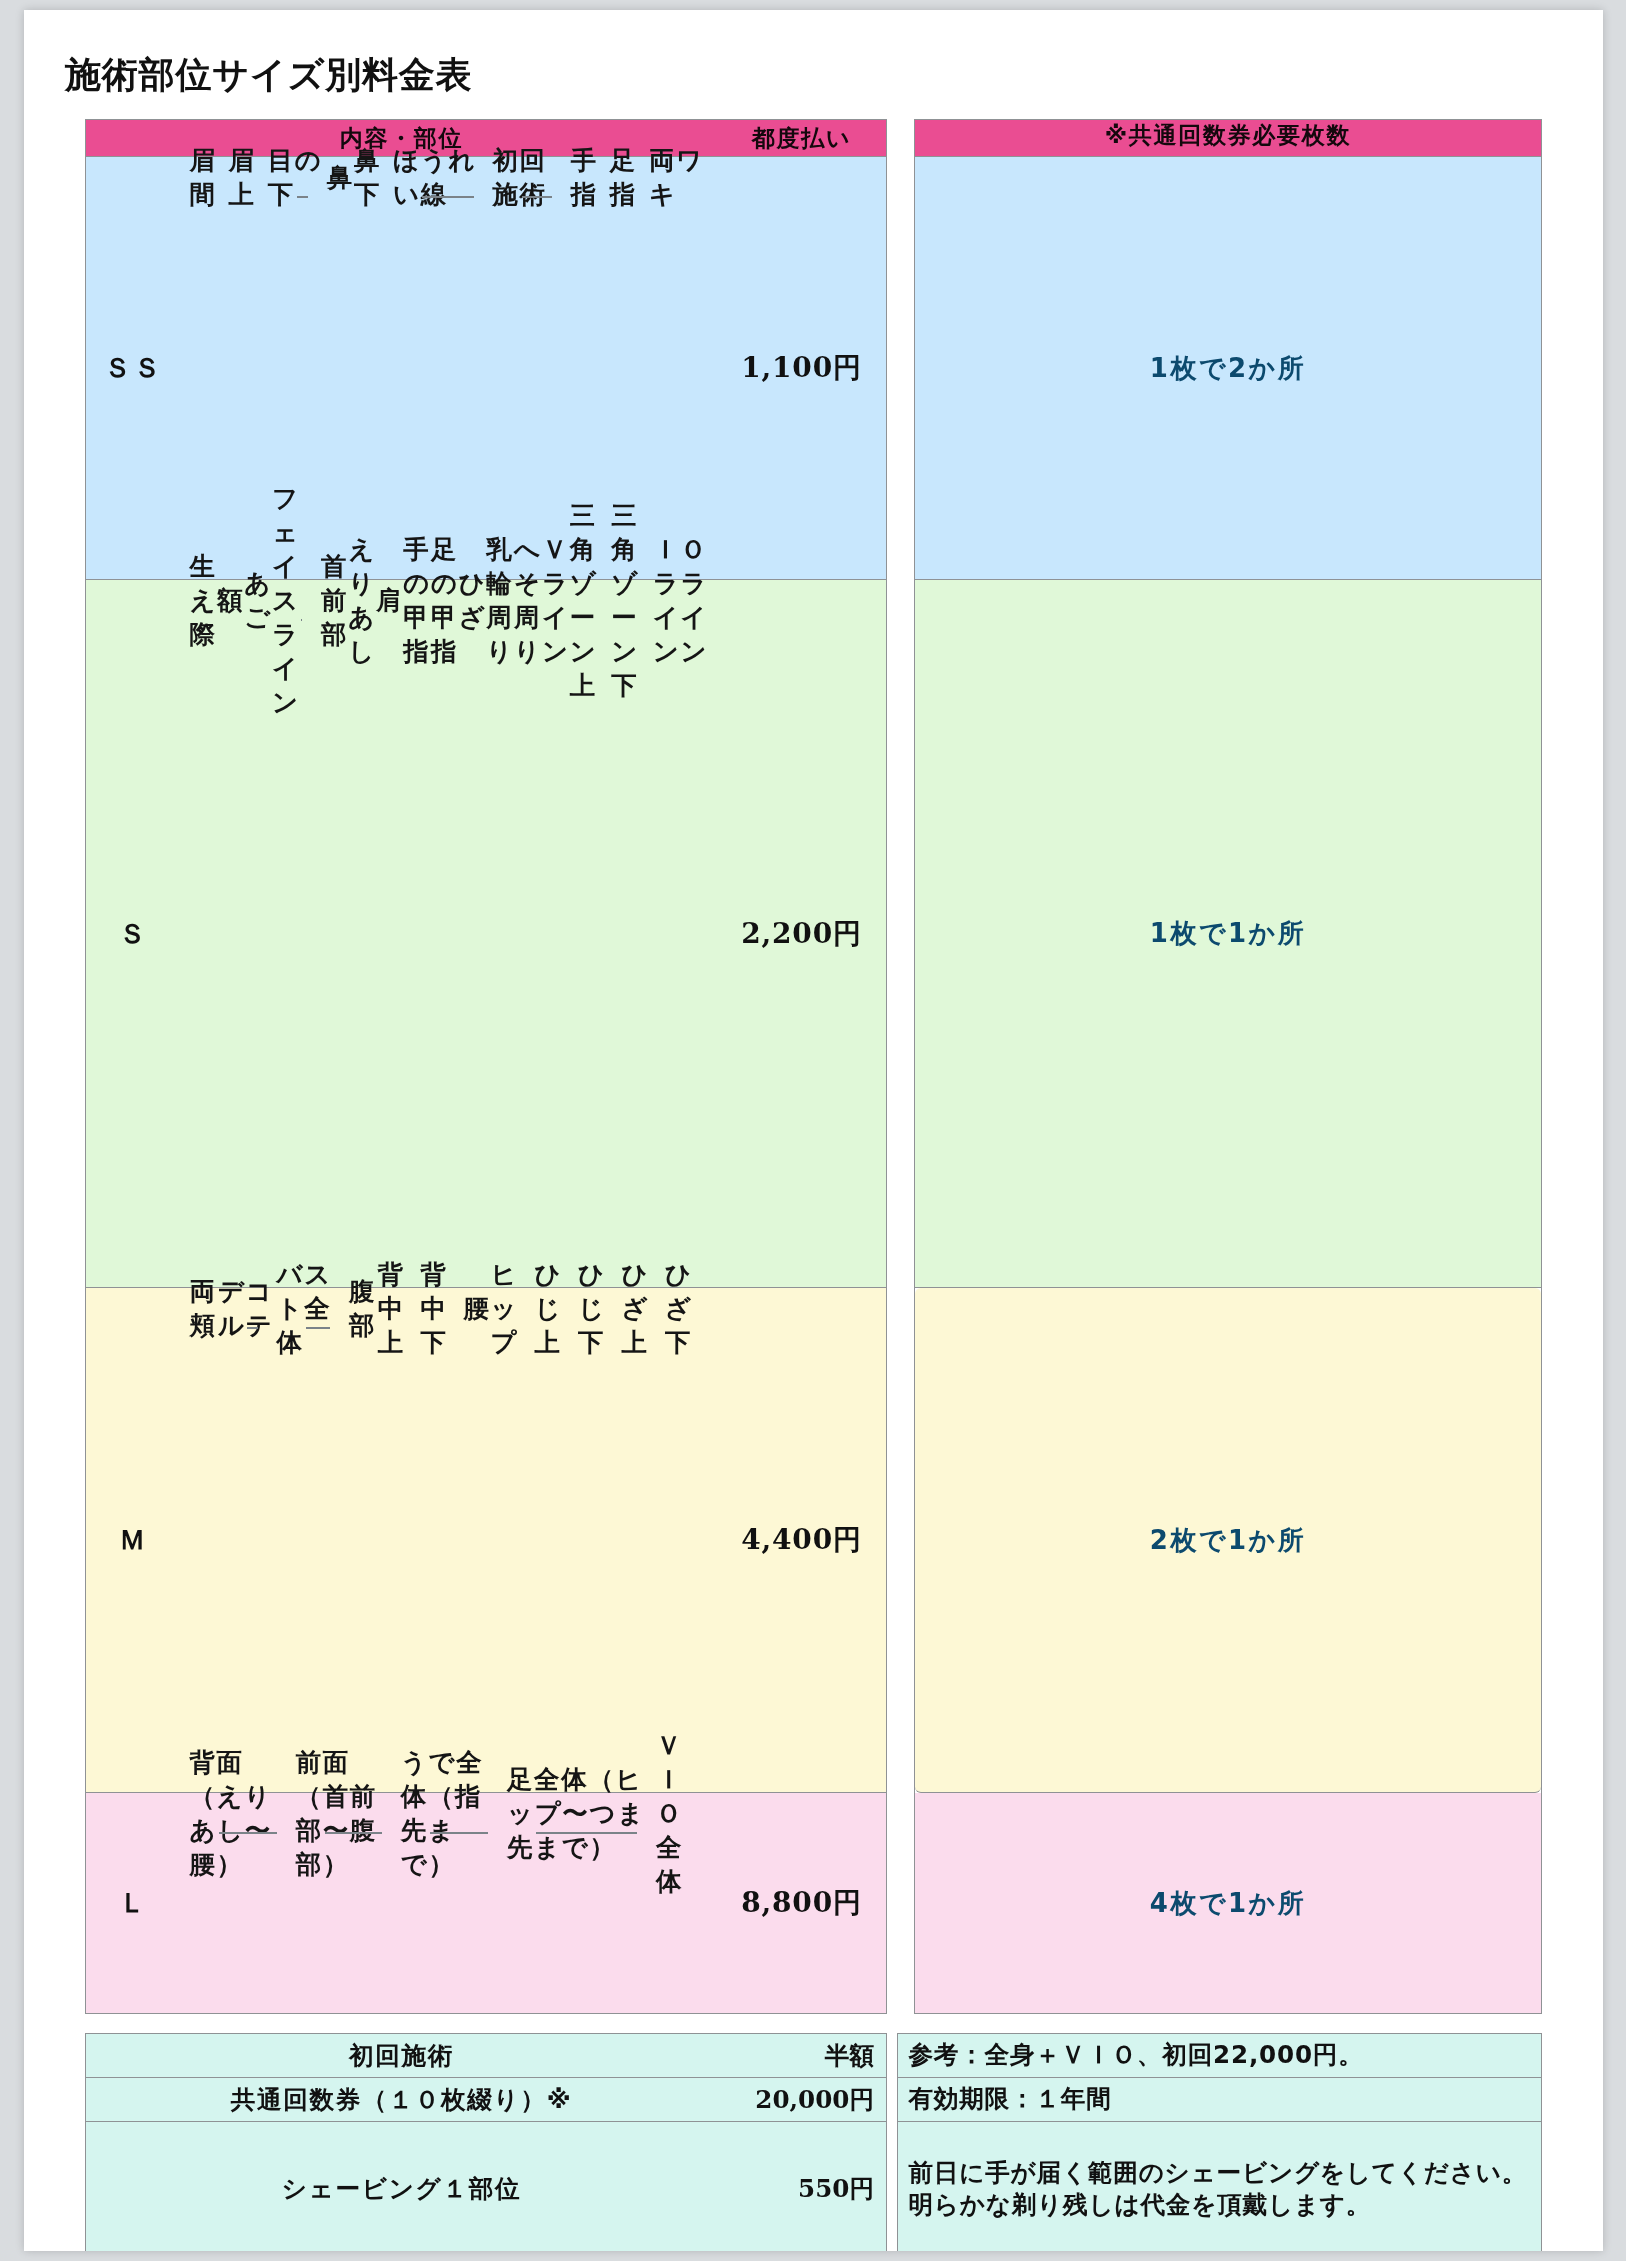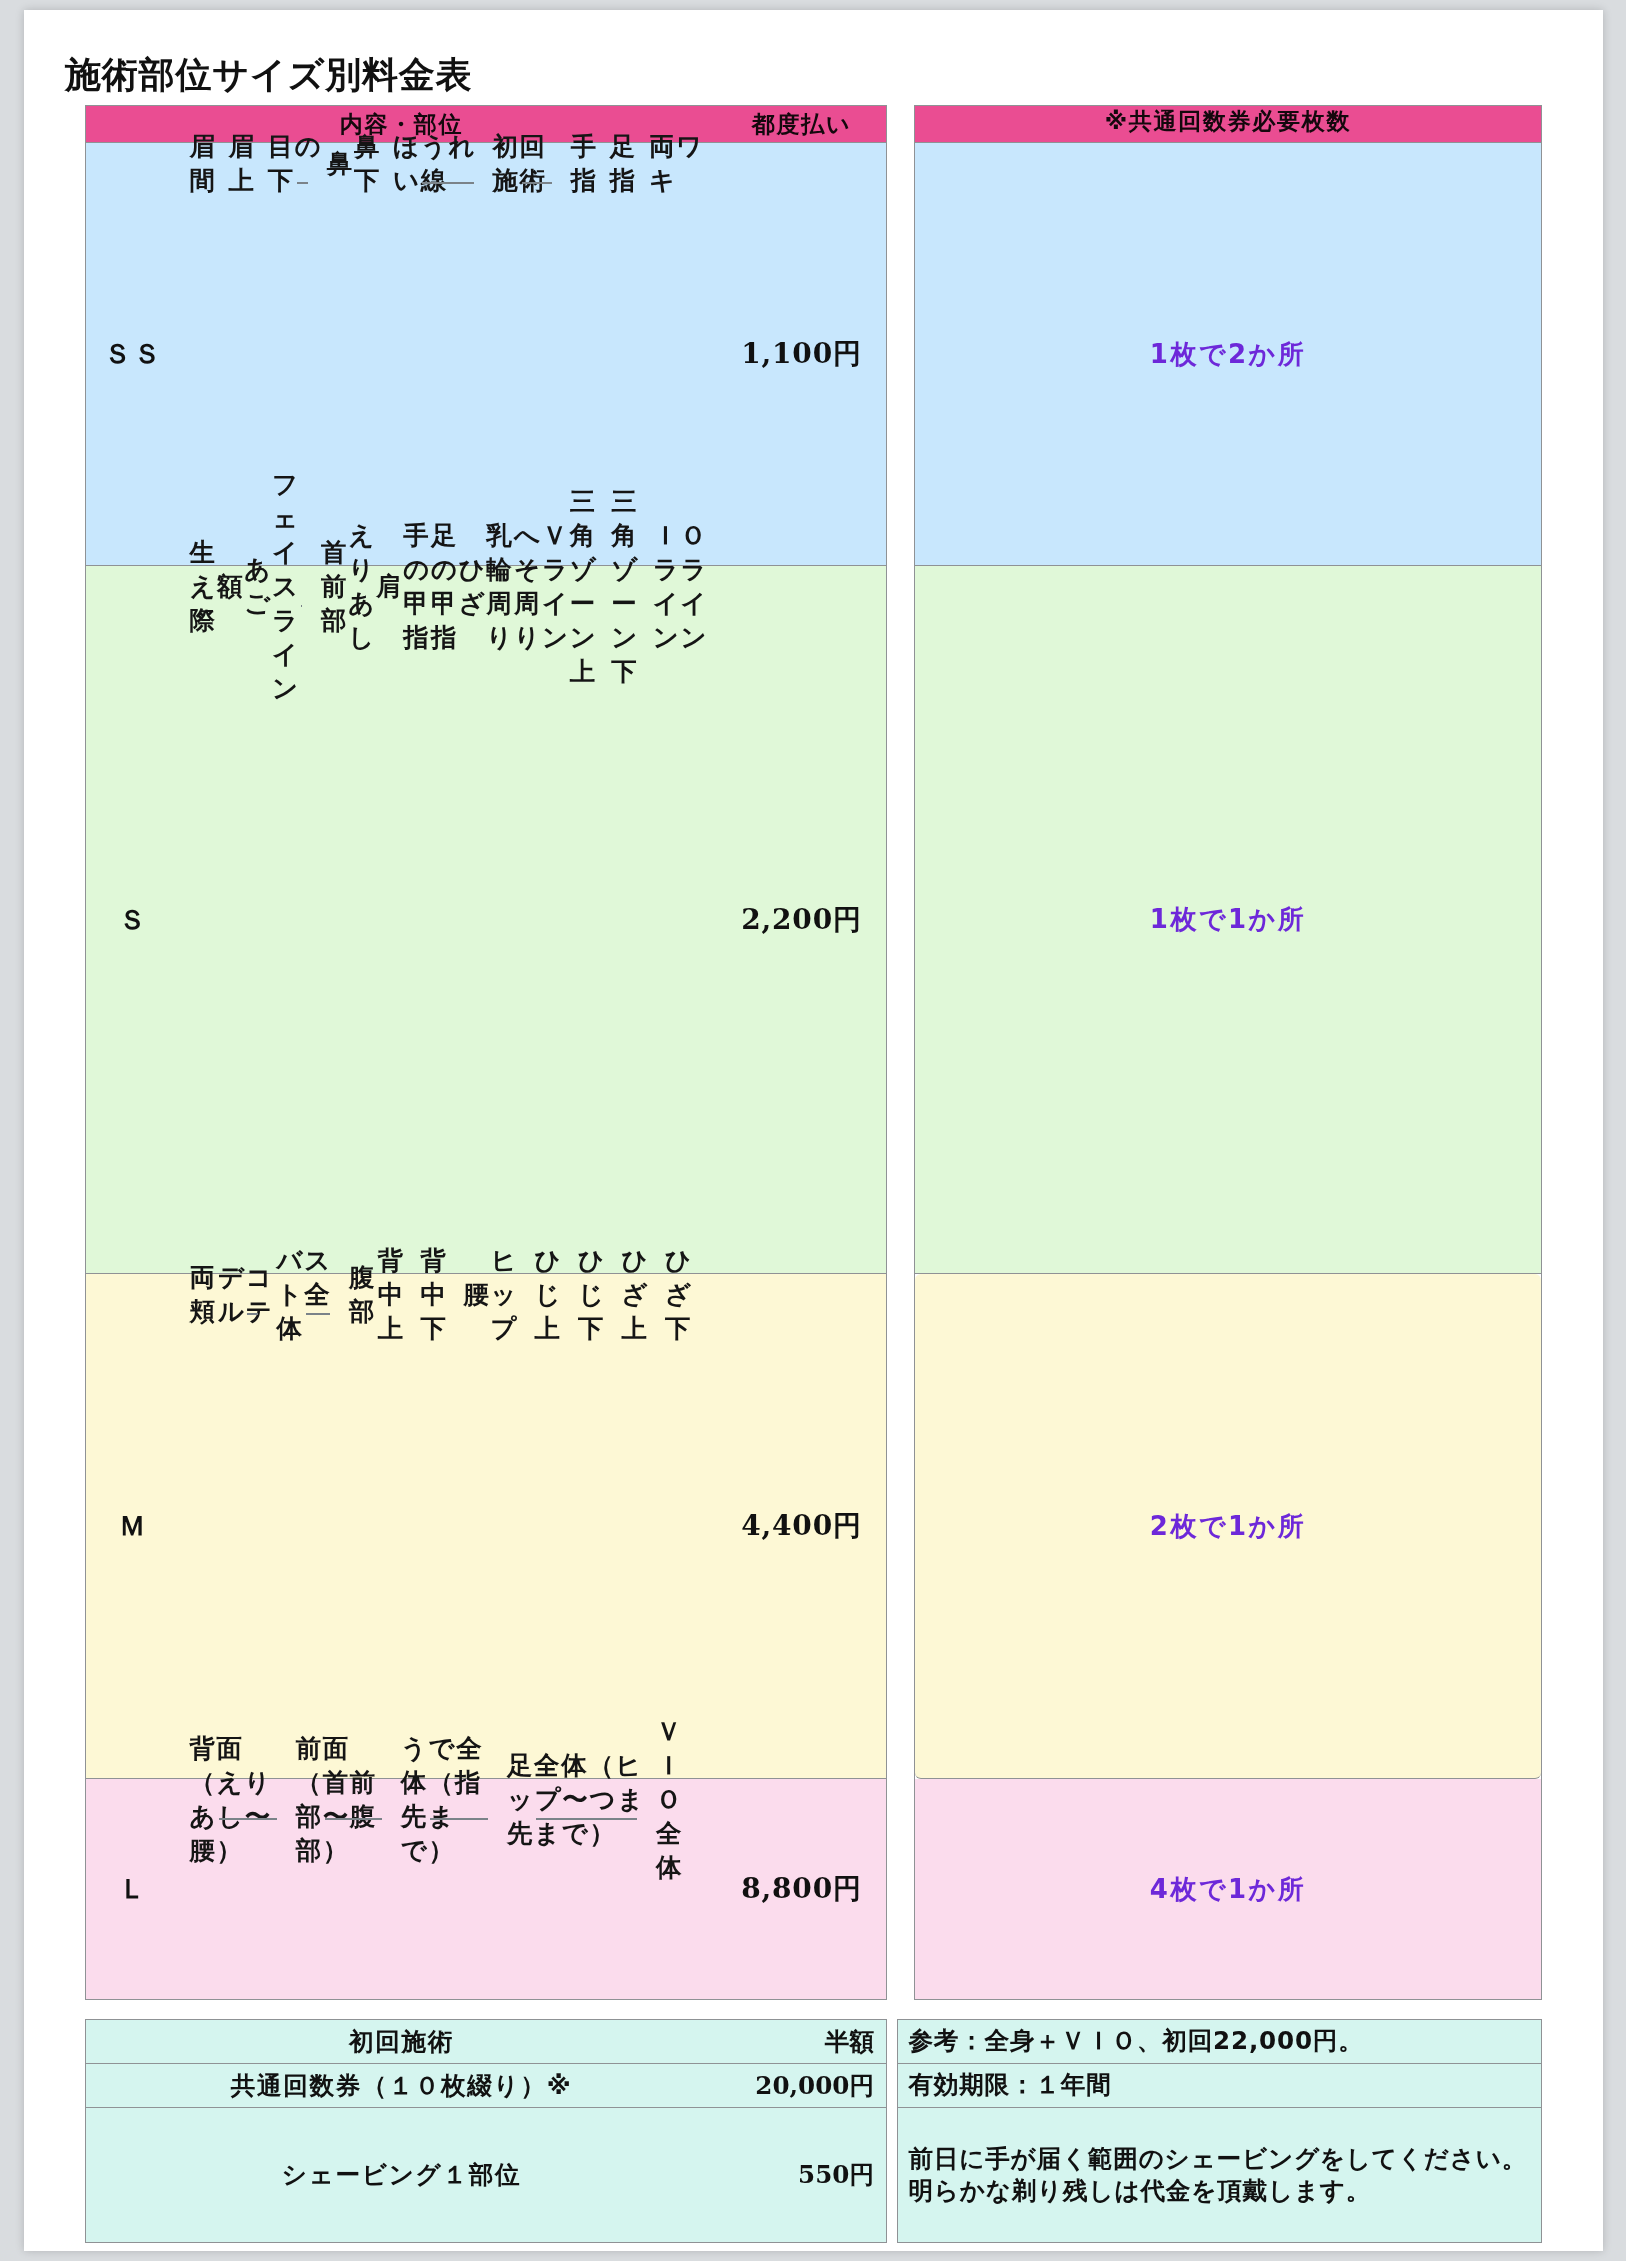--- a/index.html
+++ b/index.html
@@ -13,21 +13,21 @@
     left: 24px; top: 10.2px;
     width: 1579px; height: 2241px;
     background: #ffffff;
     box-shadow: 0 0 8.5px rgba(0,0,0,0.18);
     overflow: hidden;
   }
 
   
   .doc-header {
     position: relative;
-    height: 95px;
+    height: 109px;
     padding-left: 28px;
   }
   .doc-title {
     position: absolute;
     left: 41px; top: 41px;
     font-size: 36px;
     font-weight: bold;
     letter-spacing: 0.8px;
     color: #111;
     white-space: nowrap;
@@ -130,21 +130,21 @@
   }
 
   .ticket-block {
     display: flex;
     align-items: center;
     justify-content: center;
     border-bottom: 1.7px solid #8f9295;
     font-size: 26px;
     font-weight: bold;
     letter-spacing: 2.5px;
-    color: #6d28d9;
+    color: #0c4a6e;
   }
   .ticket-block:last-child { border-bottom: none; }
 
   
   .footer-wrap {
     margin: 18.6px 61px 0 61px;
     display: flex;
     gap: 10.2px;
   }
   .foot-left {

